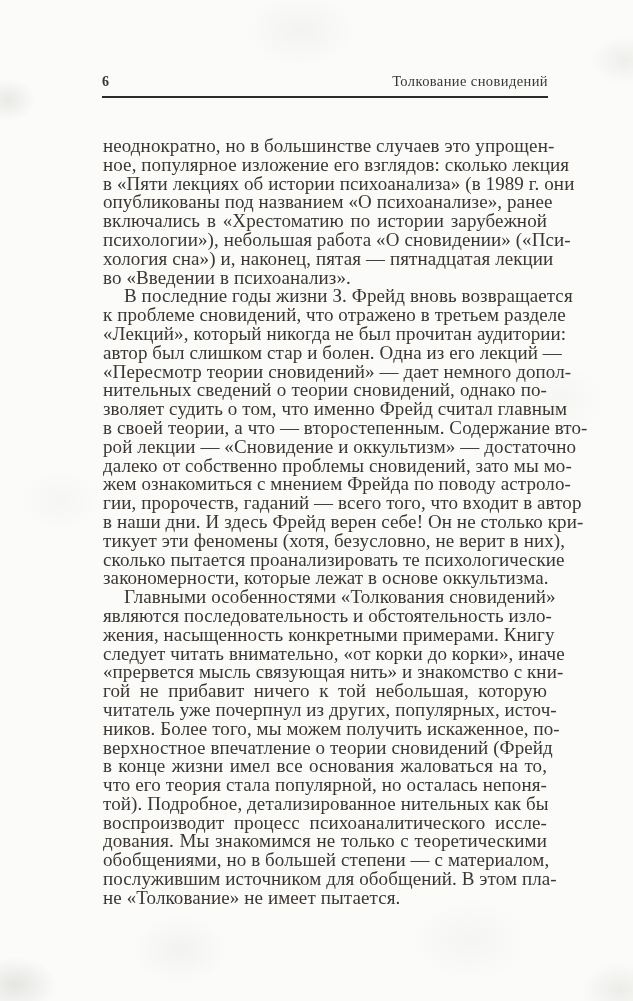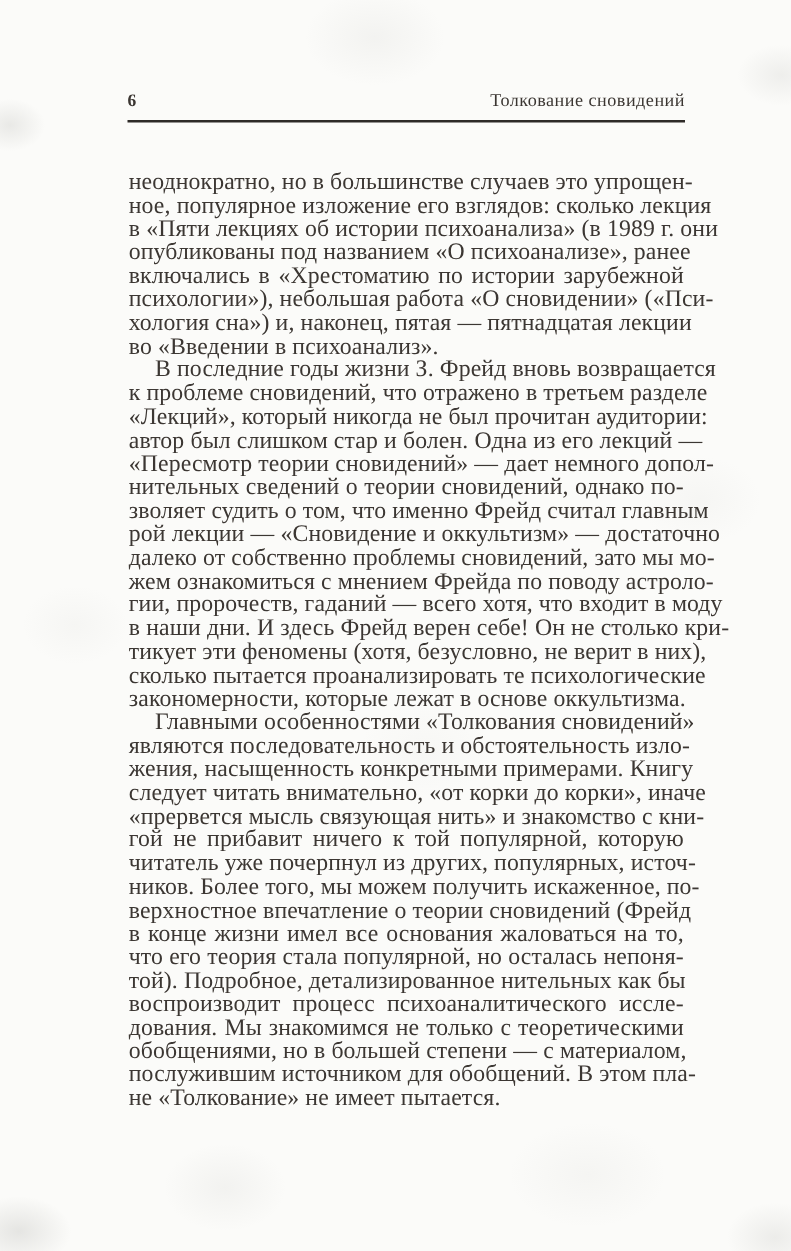--- a/index.html
+++ b/index.html
@@ -86,36 +86,37 @@
       <div class="line last">во «Введении в психоанализ».</div>
     </div>
     <div class="paragraph">
       <div class="line indent">В последние годы жизни З. Фрейд вновь возвращается</div>
       <div class="line">к проблеме сновидений, что отражено в третьем разделе</div>
       <div class="line">«Лекций», который никогда не был прочитан аудитории:</div>
       <div class="line">автор был слишком стар и болен. Одна из его лекций —</div>
       <div class="line">«Пересмотр теории сновидений» — дает немного допол-</div>
       <div class="line">нительных сведений о теории сновидений, однако по-</div>
       <div class="line">зволяет судить о том, что именно Фрейд считал главным</div>
+      <div class="line">в своей теории, а что — второстепенным. Содержание вто-</div>
       <div class="line">рой лекции — «Сновидение и оккультизм» — достаточно</div>
       <div class="line">далеко от собственно проблемы сновидений, зато мы мо-</div>
       <div class="line">жем ознакомиться с мнением Фрейда по поводу астроло-</div>
-      <div class="line">гии, пророчеств, гаданий — всего хотя, что входит в моду</div>
+      <div class="line">гии, пророчеств, гаданий — всего того, что входит в автор</div>
       <div class="line">в наши дни. И здесь Фрейд верен себе! Он не столько кри-</div>
       <div class="line">тикует эти феномены (хотя, безусловно, не верит в них),</div>
       <div class="line">сколько пытается проанализировать те психологические</div>
       <div class="line last">закономерности, которые лежат в основе оккультизма.</div>
     </div>
     <div class="paragraph">
       <div class="line indent">Главными особенностями «Толкования сновидений»</div>
       <div class="line">являются последовательность и обстоятельность изло-</div>
       <div class="line">жения, насыщенность конкретными примерами. Книгу</div>
       <div class="line">следует читать внимательно, «от корки до корки», иначе</div>
       <div class="line">«прервется мысль связующая нить» и знакомство с кни-</div>
-      <div class="line">гой не прибавит ничего к той популярной, которую</div>
+      <div class="line">гой не прибавит ничего к той небольшая, которую</div>
       <div class="line">читатель уже почерпнул из других, популярных, источ-</div>
       <div class="line">ников. Более того, мы можем получить искаженное, по-</div>
       <div class="line">верхностное впечатление о теории сновидений (Фрейд</div>
       <div class="line">в конце жизни имел все основания жаловаться на то,</div>
       <div class="line">что его теория стала популярной, но осталась непоня-</div>
       <div class="line">той). Подробное, детализированное нительных как бы</div>
       <div class="line">воспроизводит процесс психоаналитического иссле-</div>
       <div class="line">дования. Мы знакомимся не только с теоретическими</div>
       <div class="line">обобщениями, но в большей степени — с материалом,</div>
       <div class="line">послужившим источником для обобщений. В этом пла-</div>

